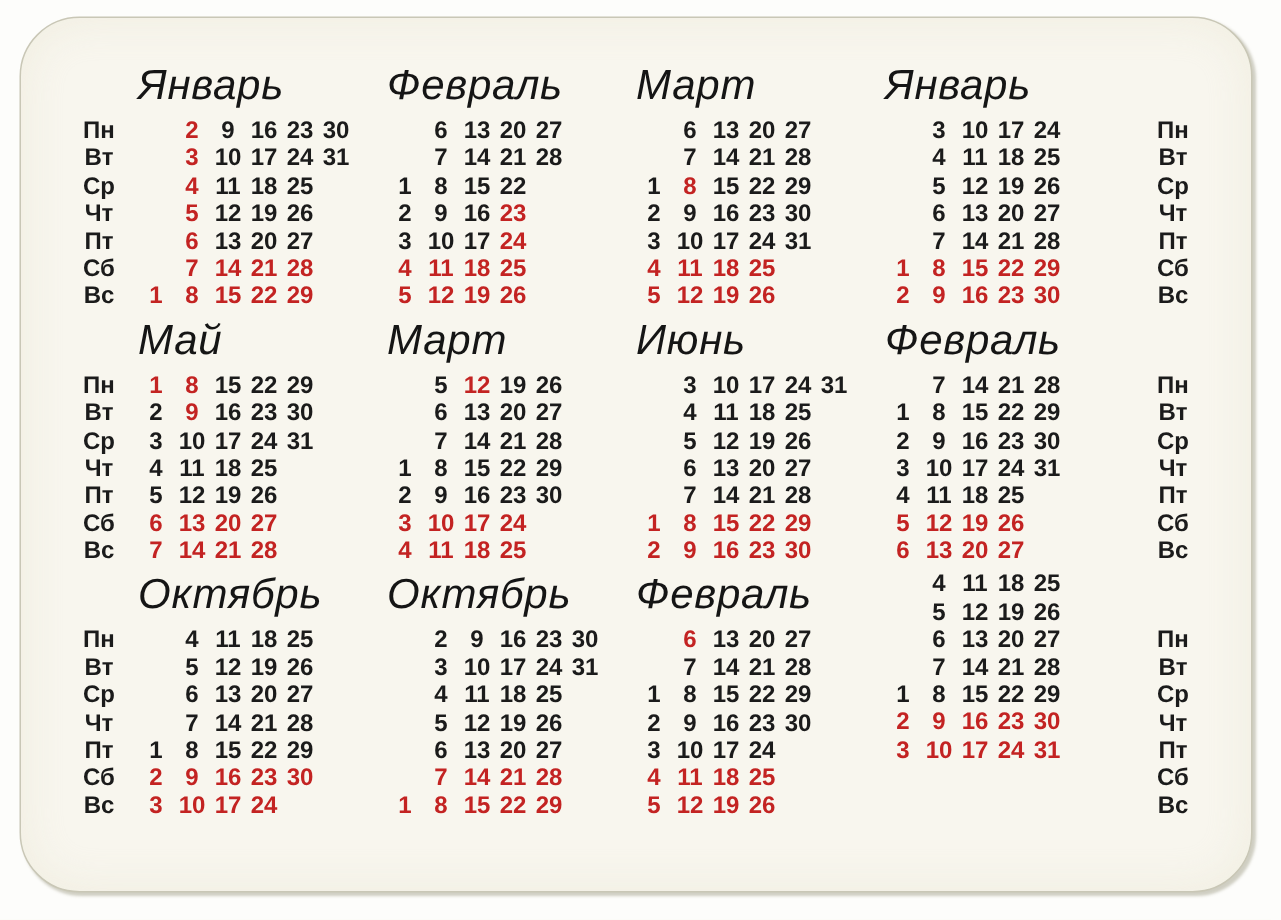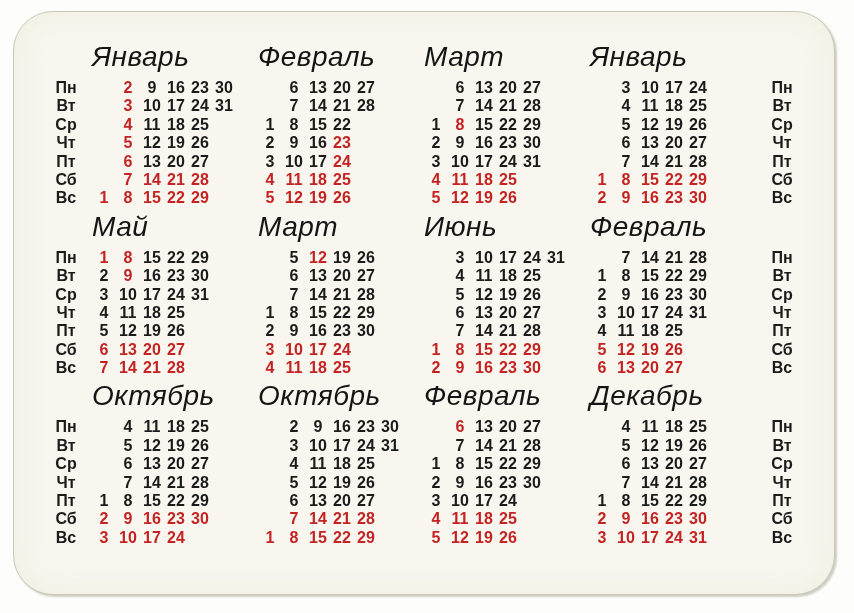--- a/index.html
+++ b/index.html
@@ -741,21 +741,20 @@
               <div class="mrow">
                 <span class="cell red">5</span>
                 <span class="cell red">12</span>
                 <span class="cell red">19</span>
                 <span class="cell red">26</span>
                 <span class="cell"></span>
               </div>
             </div>
           </div>
           <div class="month">
-            <div class="mtitle">Декабрь</div>
             <div>
               <div class="mrow">
                 <span class="cell"></span>
                 <span class="cell">4</span>
                 <span class="cell">11</span>
                 <span class="cell">18</span>
                 <span class="cell">25</span>
               </div>
               <div class="mrow">
                 <span class="cell"></span>

